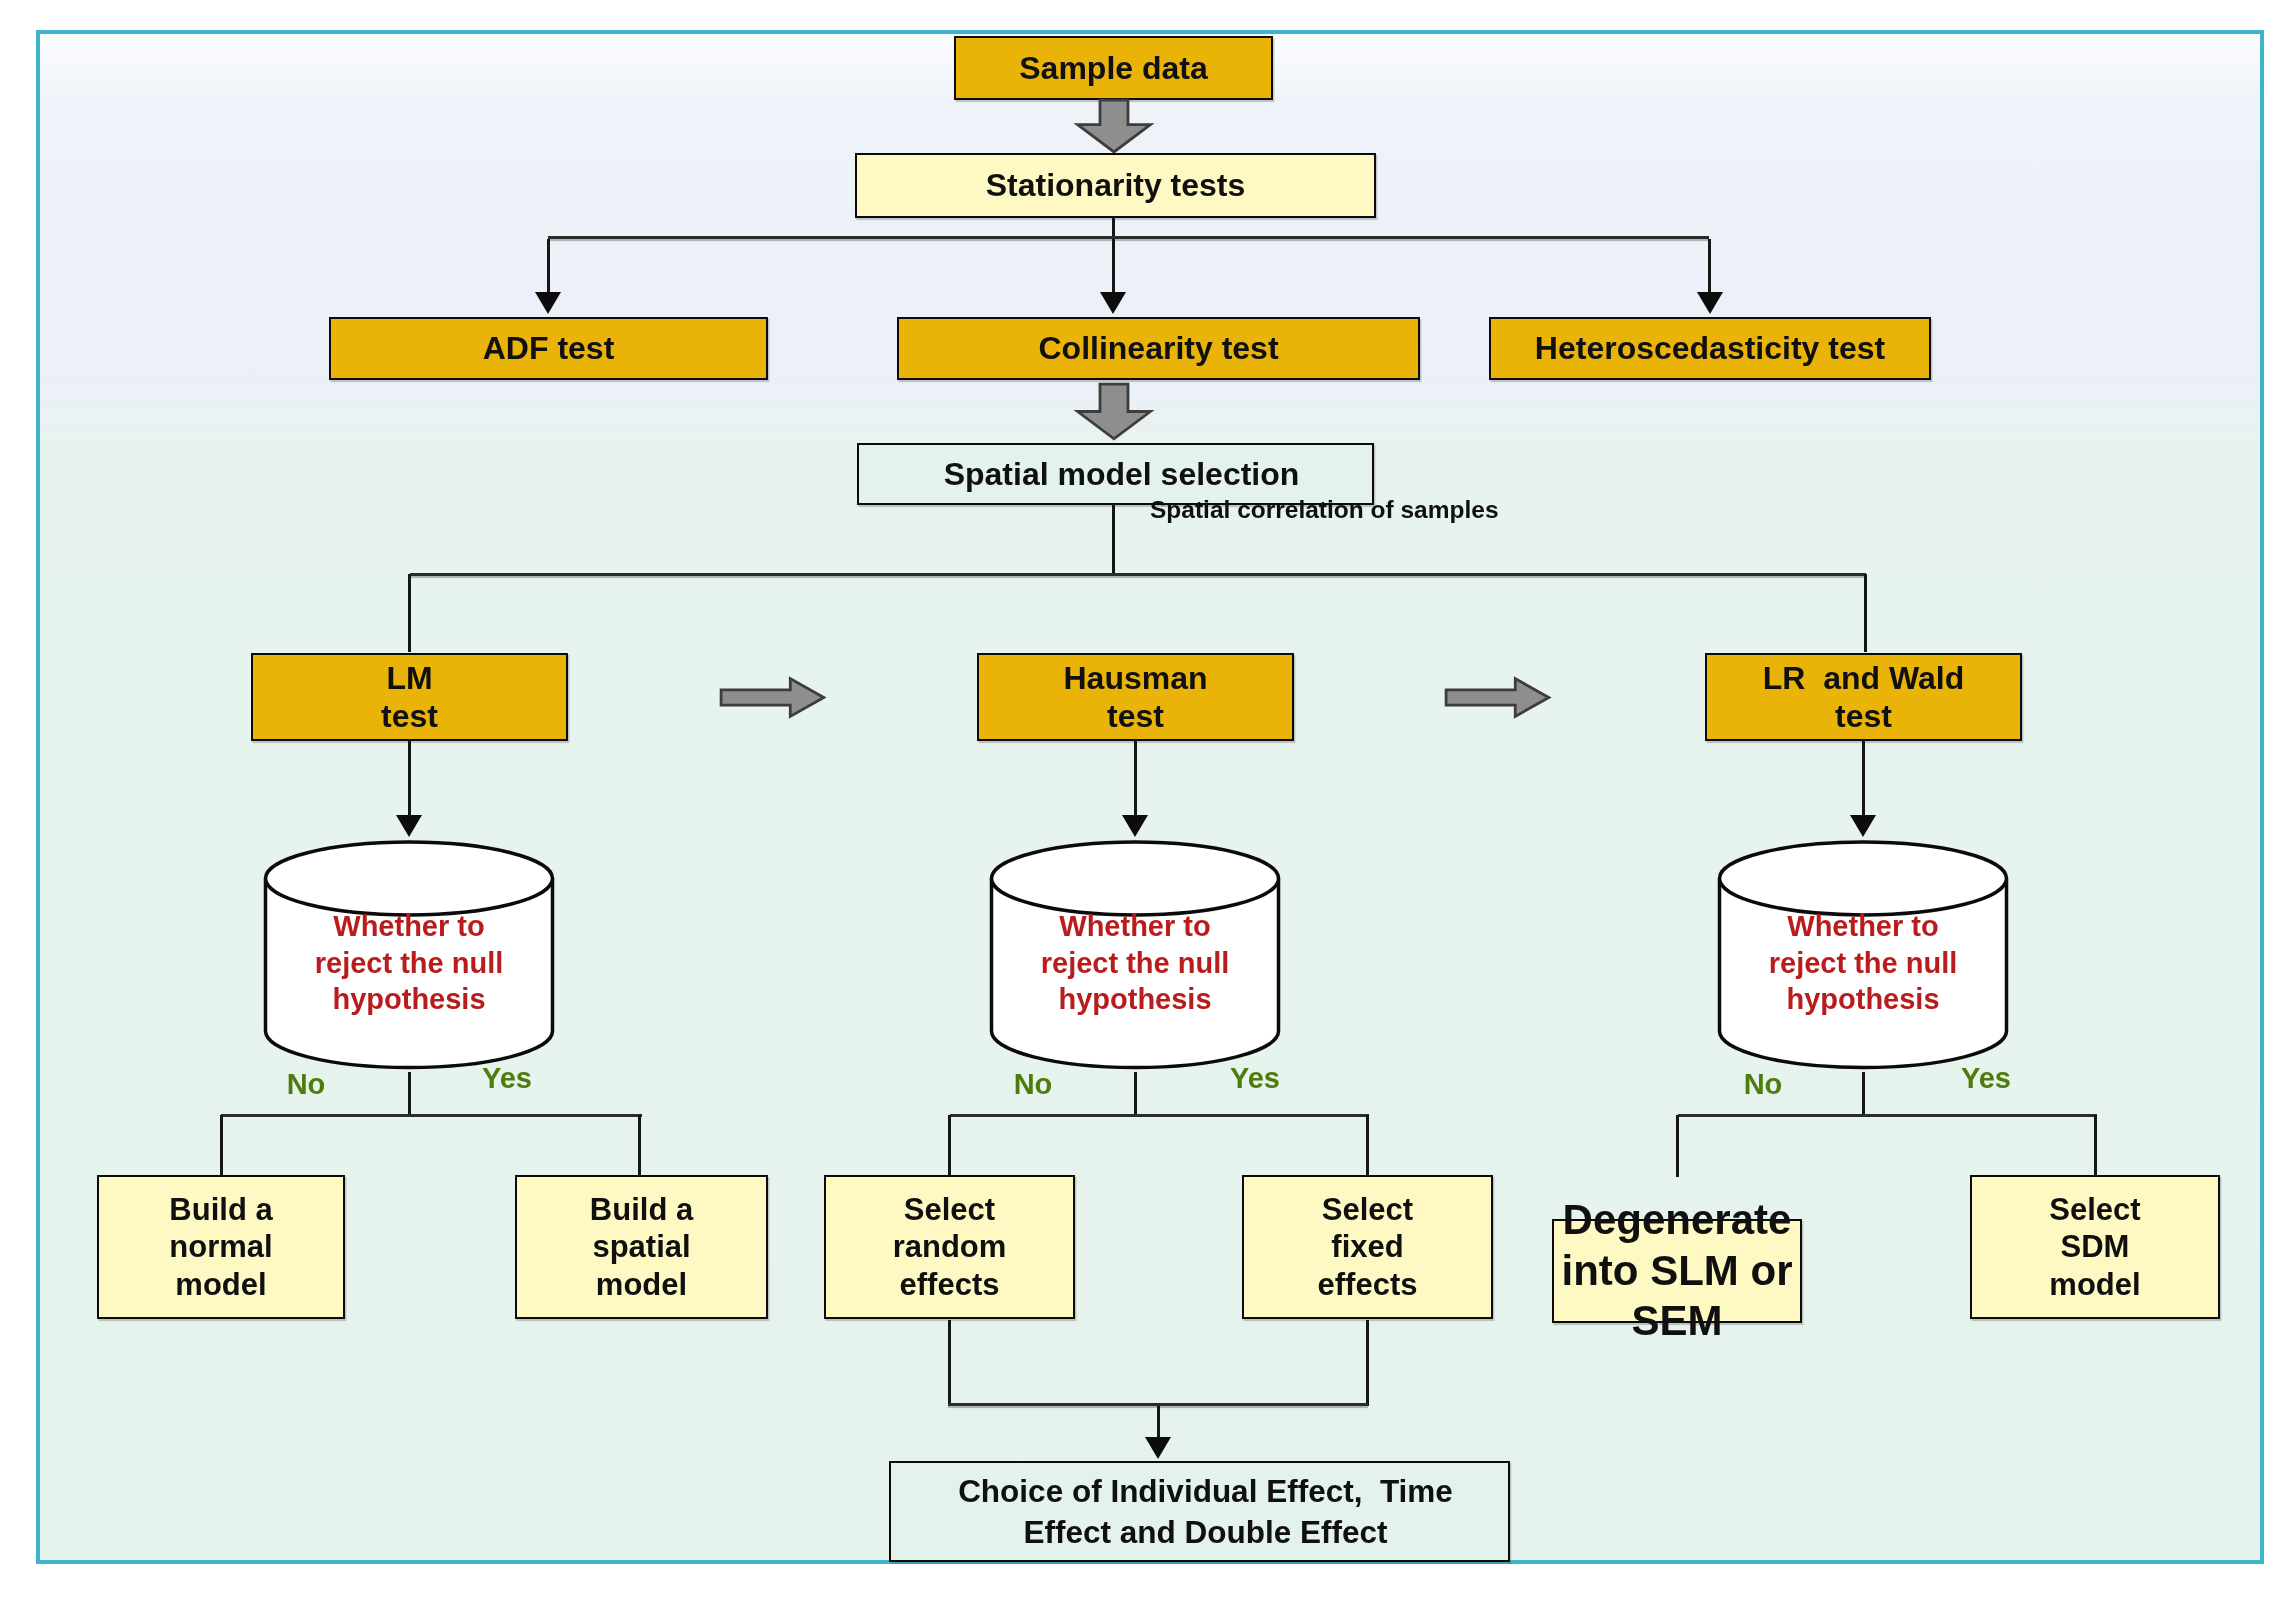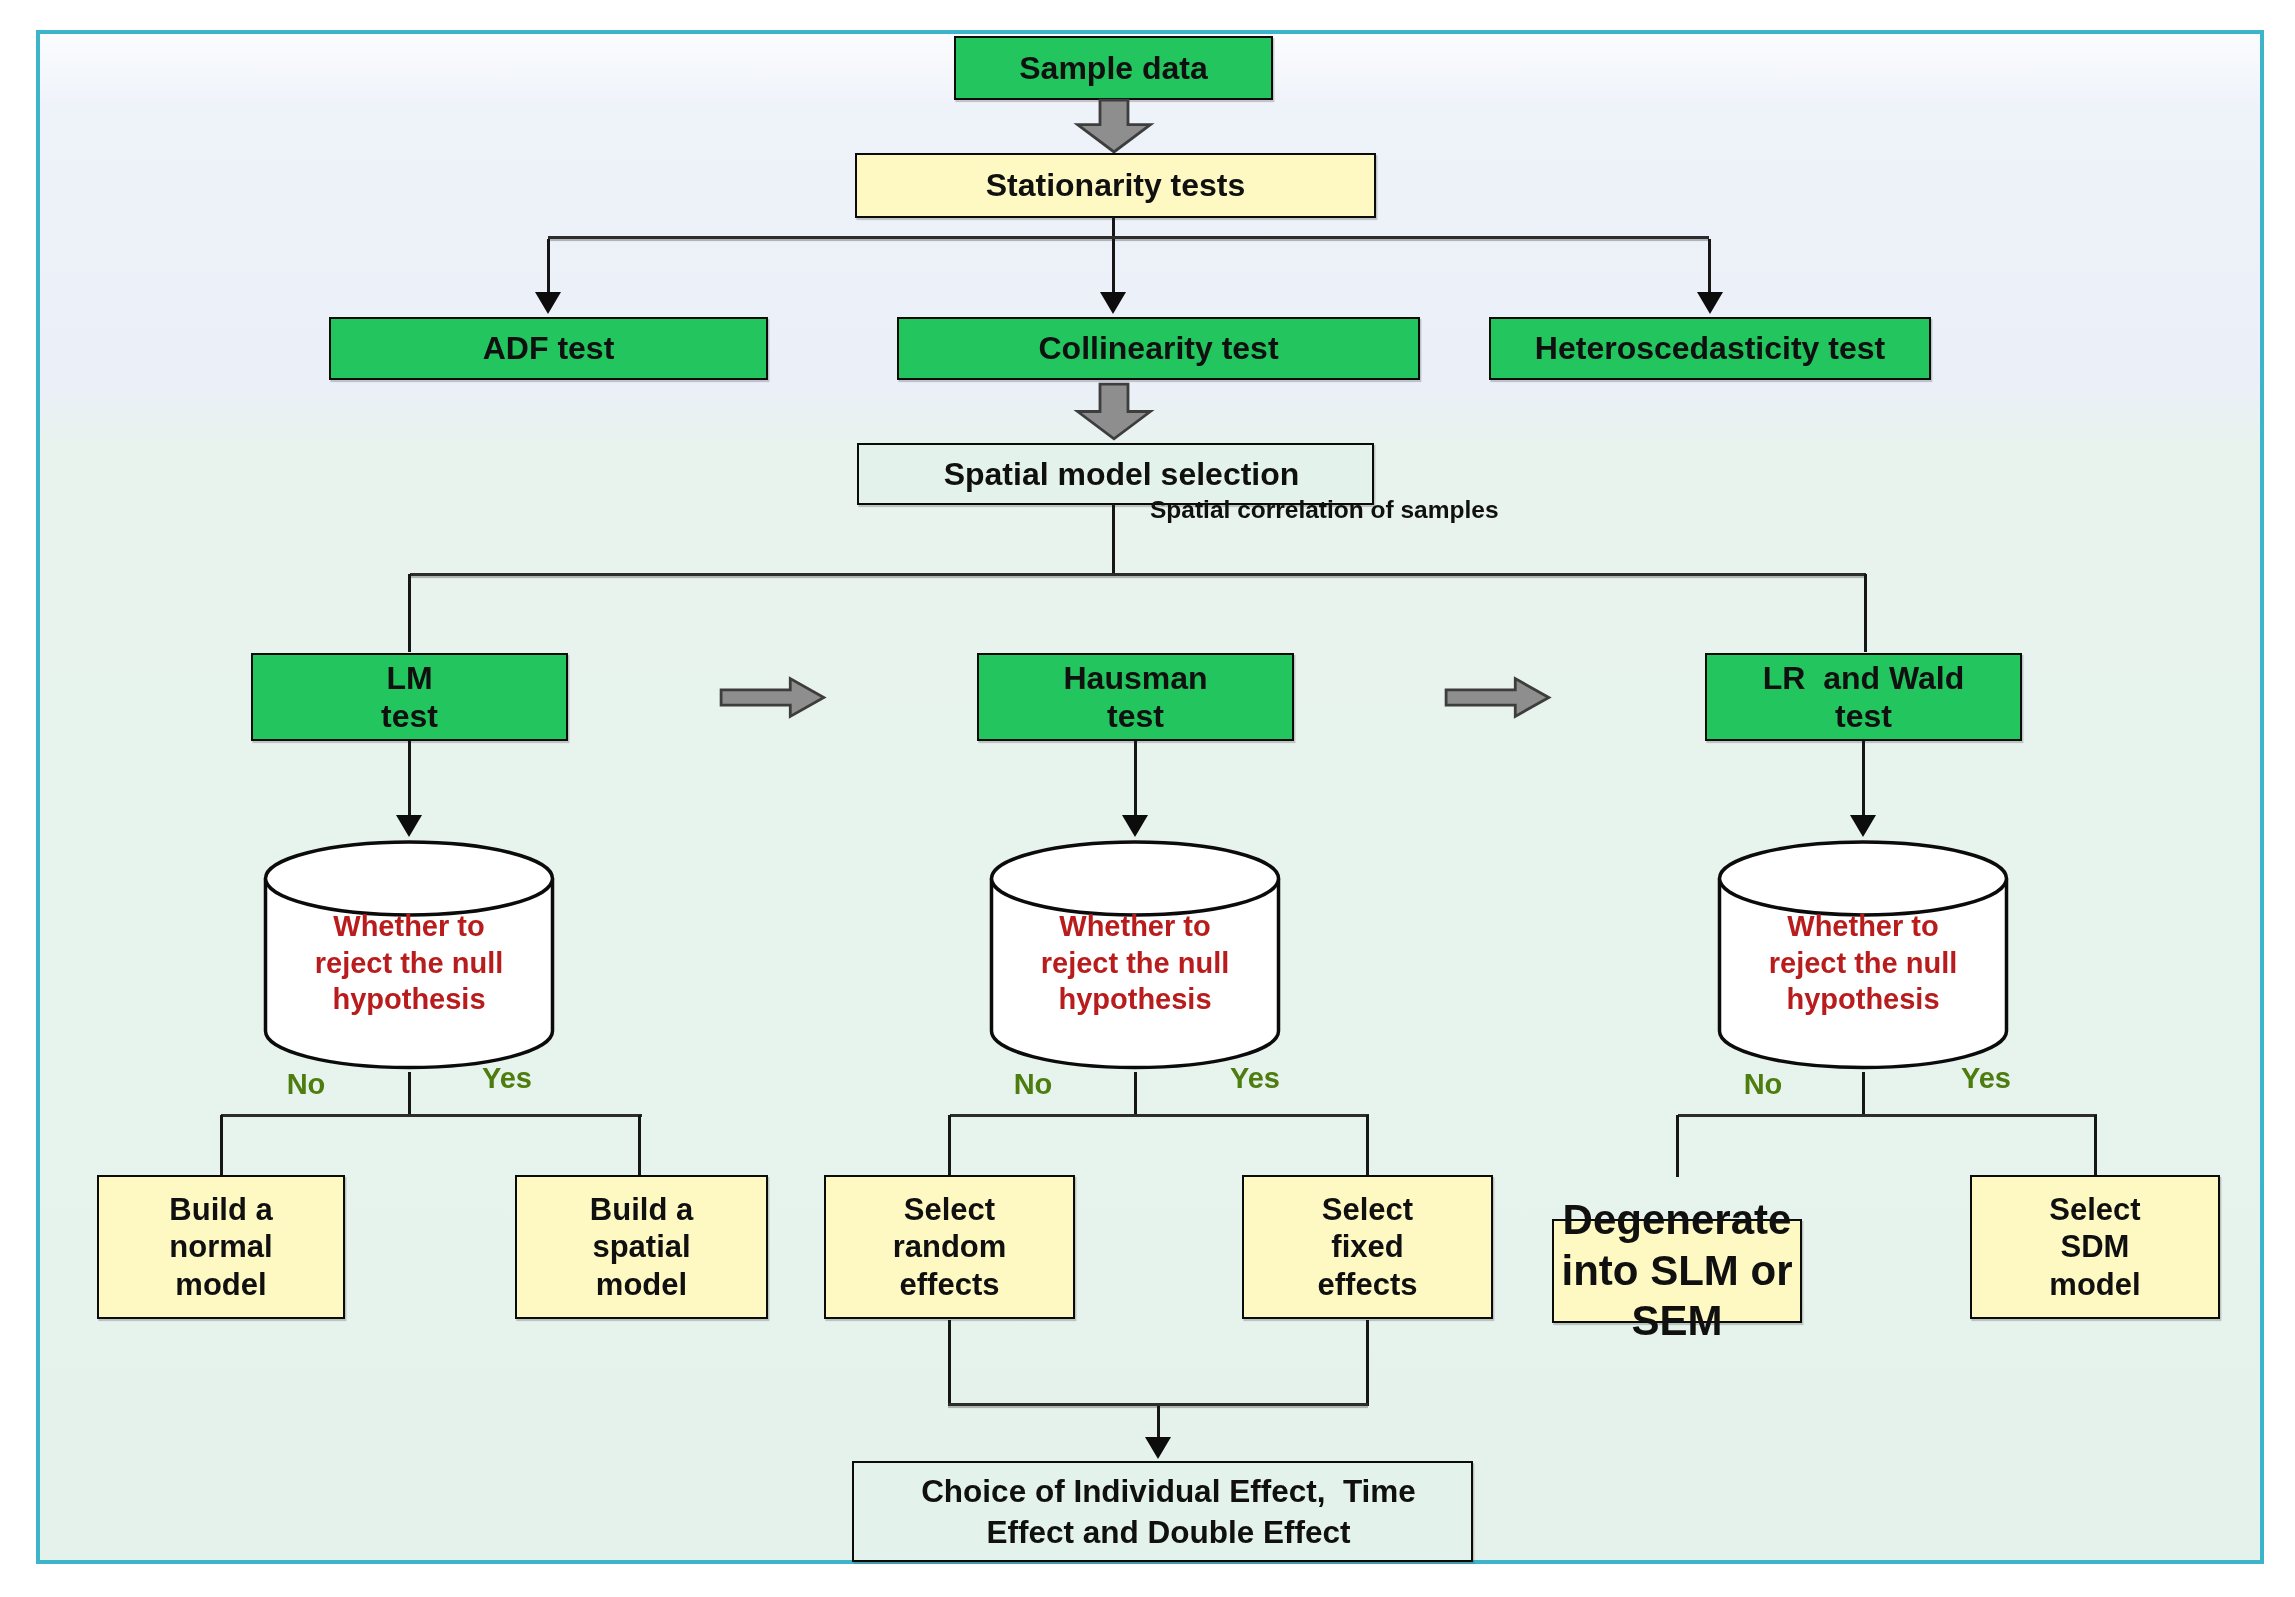--- a/index.html
+++ b/index.html
@@ -11,39 +11,39 @@
     position:absolute;left:36px;top:30px;width:2228px;height:1534px;
     border:4.2px solid #3cb4c9;box-sizing:border-box;
     background:linear-gradient(180deg,#fbfcfe 0%,#eef2f9 5%,#ebf0f8 23%,#e8f3ee 27%,#e7f3ed 65%,#e5f2eb 100%);
   }
   .box{
     position:absolute;box-sizing:border-box;border:2.8px solid #0b0b0b;
     display:flex;flex-direction:column;align-items:center;justify-content:center;
     text-align:center;font-weight:bold;font-size:32px;line-height:1.2;color:#101010;
     box-shadow:1.4px 2.1px 0 rgba(90,90,90,0.3);
   }
-  .white{background:#22c55e;}
+  .white{background:#eab308;}
   .blue{background:#fef9c3;}
   .green{background:#e3f2eb;padding-left:12px;}
   .vline{position:absolute;width:2.8px;background:#161616;}
   .hline{position:absolute;height:2.8px;background:#2c2c2c;}
   .shad{box-shadow:0 2.1px 0 rgba(130,130,130,0.55);}
   .tri{
     position:absolute;width:0;height:0;
     border-left:13.3px solid transparent;border-right:13.3px solid transparent;
     border-top:22.4px solid #0c0c0c;
   }
   .lbl{position:absolute;font-weight:bold;font-size:29px;color:#4d7c0f;transform:translateX(-50%);white-space:nowrap;}
   .edge-lbl{position:absolute;font-weight:bold;font-size:24.5px;color:#101010;white-space:nowrap;}
   .cyl{position:absolute;width:294px;height:233px;}
   .cyl svg{position:absolute;left:0;top:0;}
   .ctext{position:absolute;left:0;right:0;top:69px;text-align:center;font-weight:bold;font-size:29px;line-height:1.26;color:#b91c1c;}
   .ln{display:block;}
   .blockarrow{position:absolute;}
-  .choice{font-size:31.5px;line-height:1.3;}
+  .choice{font-size:31.5px;line-height:1.3;margin-left:37px;}
 </style>
 </head>
 <body>
 
 <div id="canvas">
   <div id="panel"></div>
 
   <div class="box white" style="left:954px;top:36px;width:319px;height:64px">
     <span>Sample data</span>
   </div>

